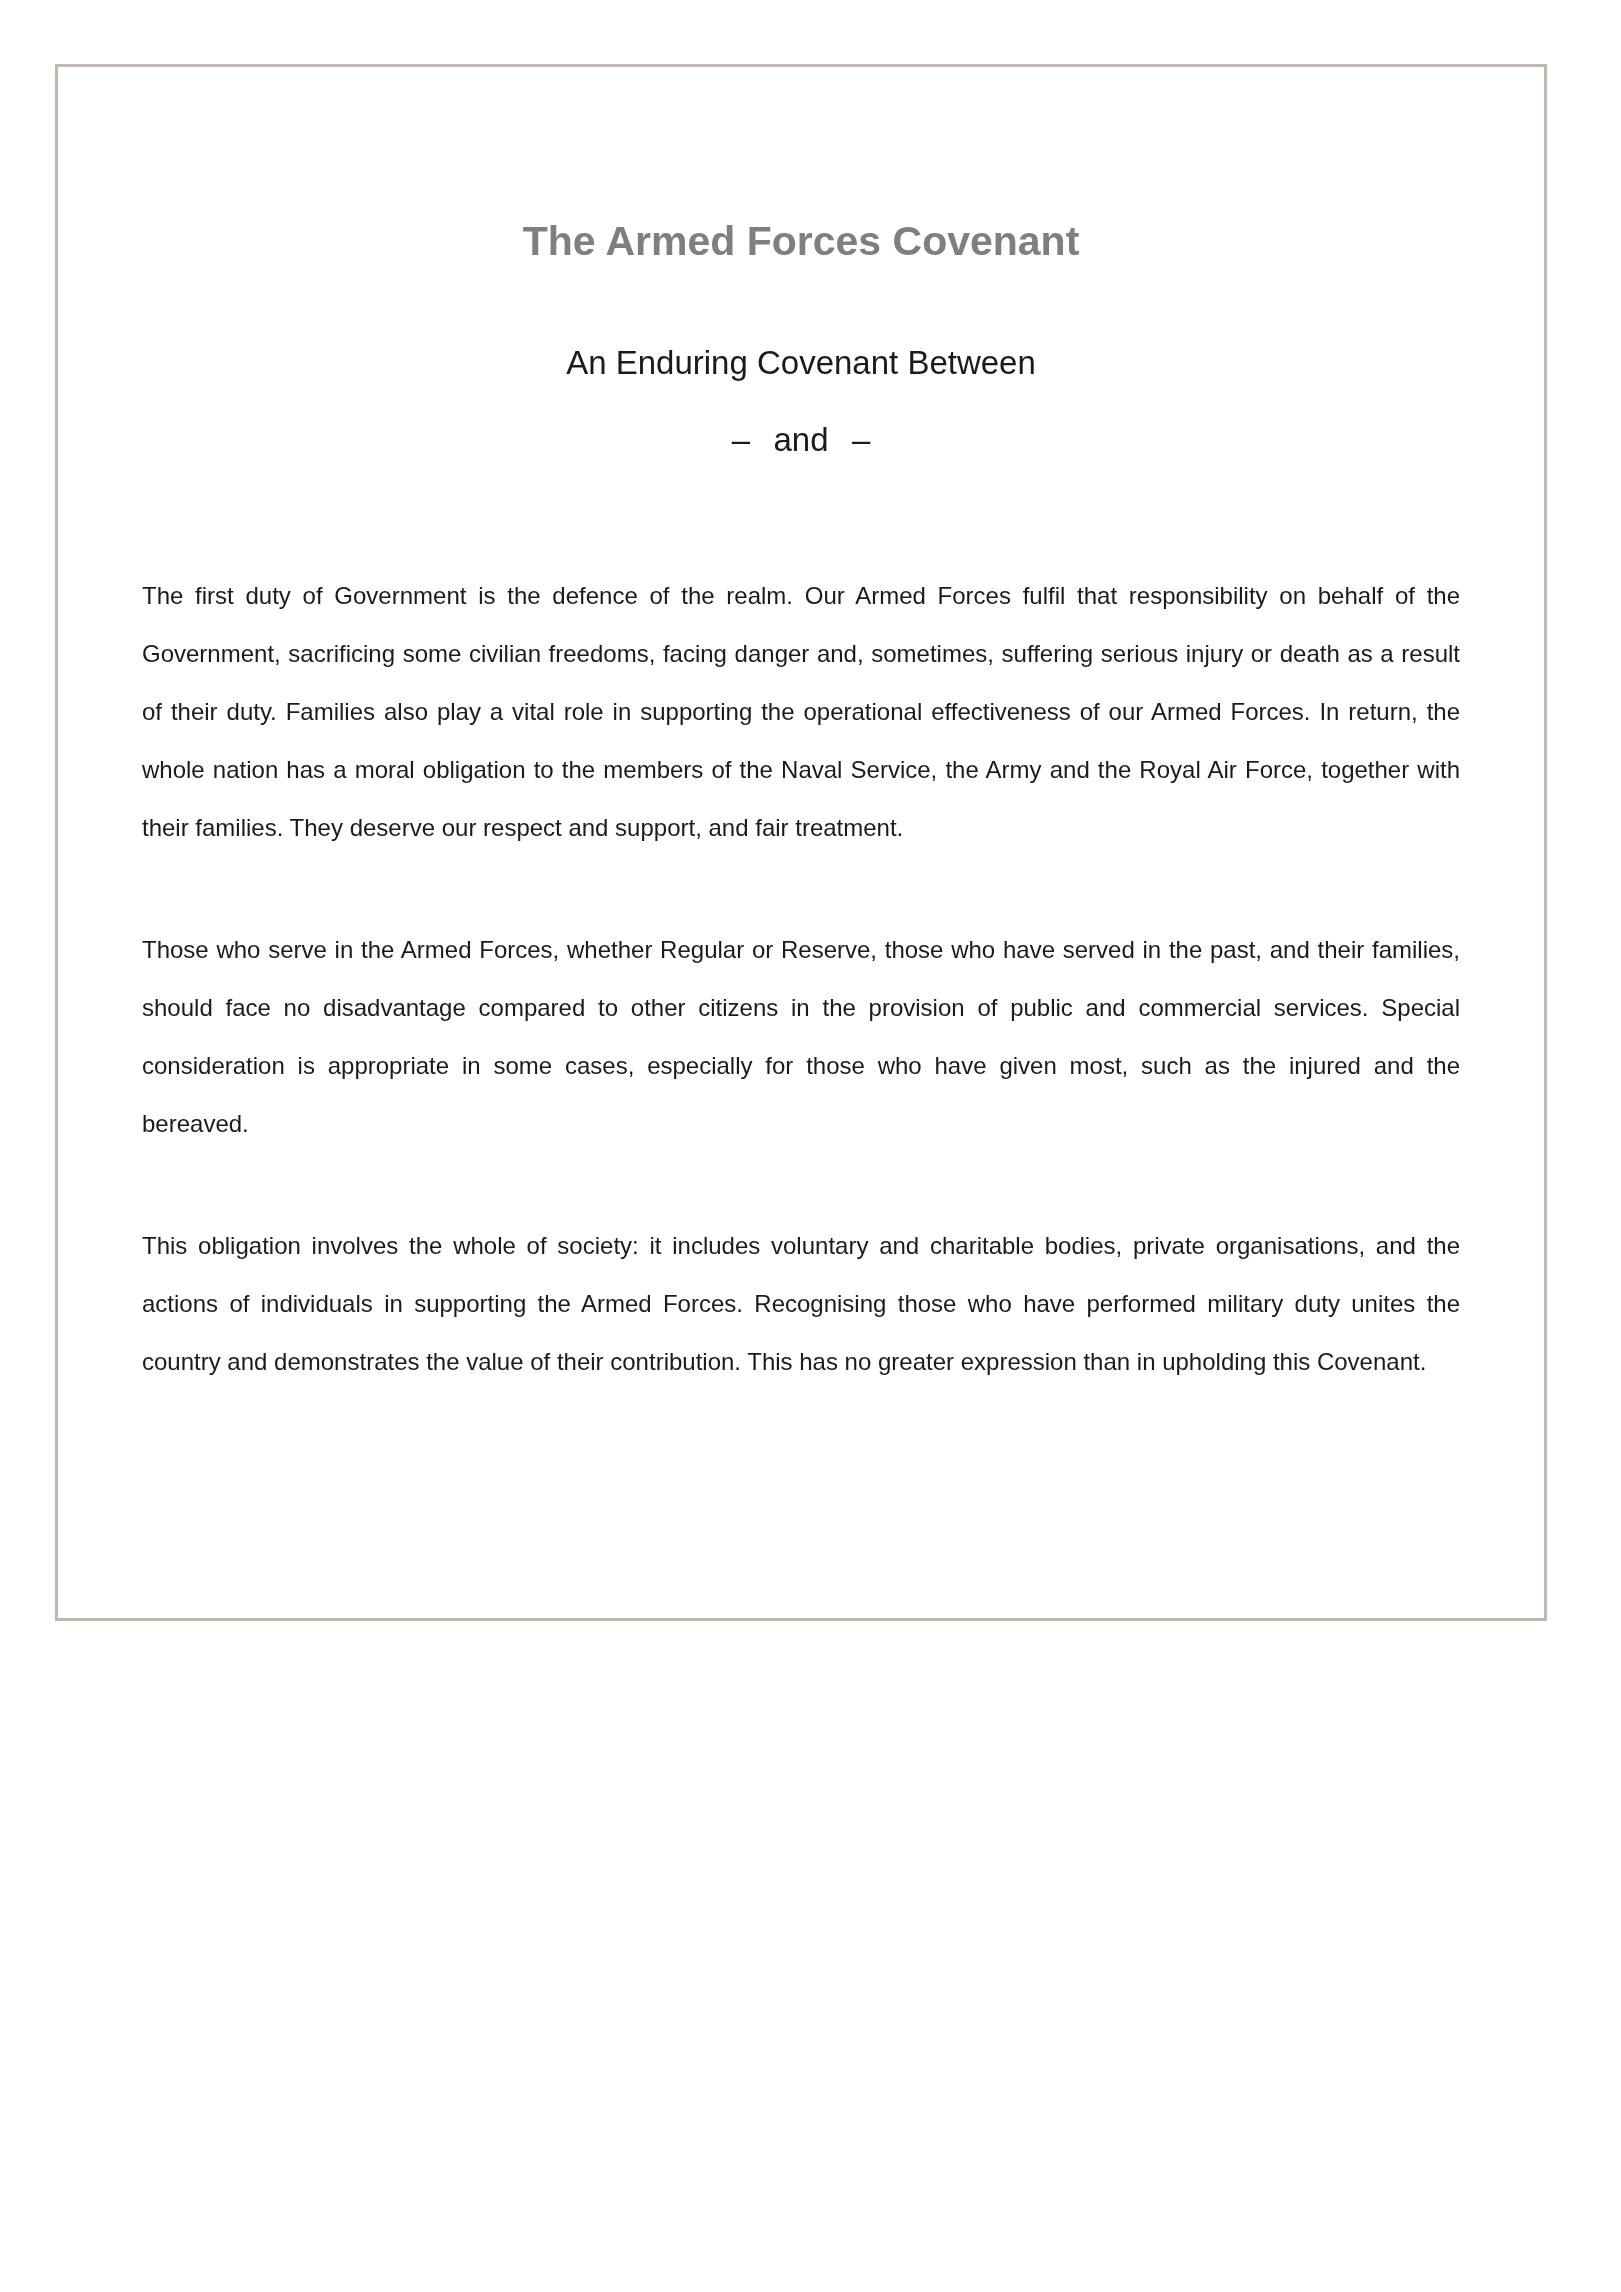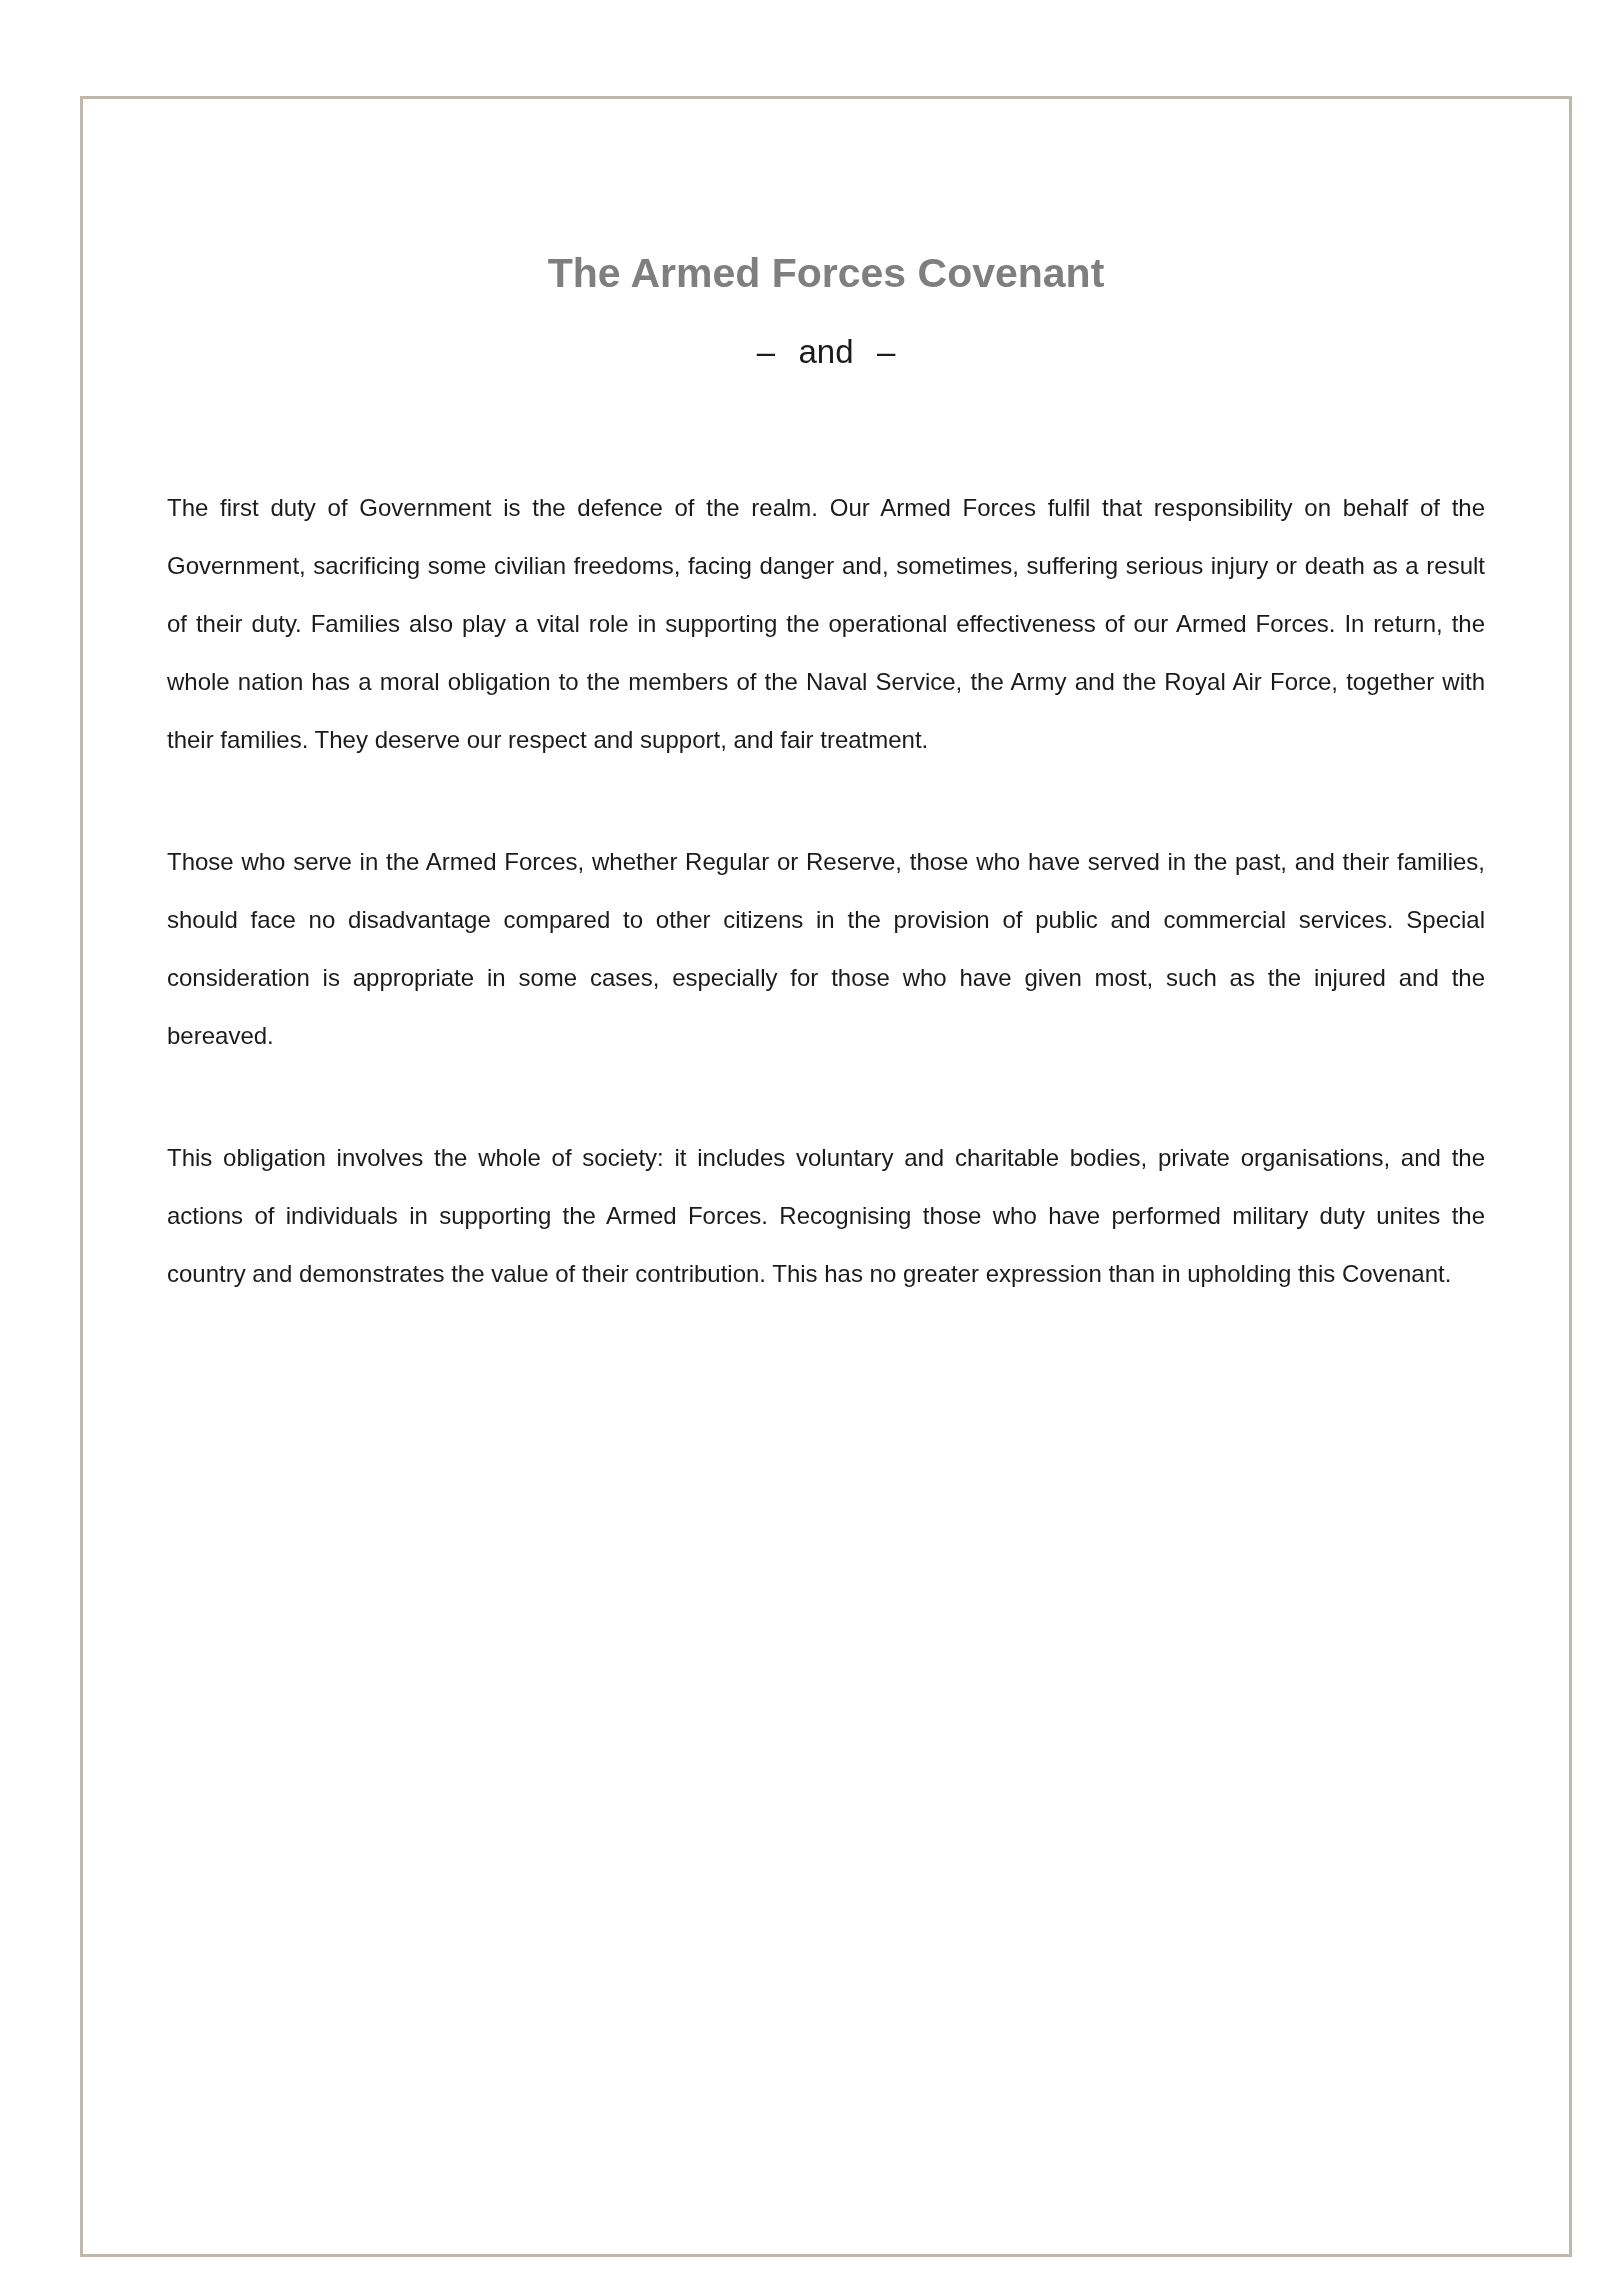--- a/index.html
+++ b/index.html
@@ -12,27 +12,26 @@
   html, body { background: var(--page-bg); }
   body {
     width: 1621px;
     height: 2293px;
     position: relative;
     font-family: "Liberation Sans", sans-serif;
     color: var(--body-color);
   }
   .page-frame {
     position: absolute;
-    left: 80px;
+    left: 55px;
     top: 64px;
     width: 1492px;
-    height: 2161px;
+    height: 1557px;
     border: 3.6px solid var(--border-color);
     background: var(--page-bg);
-    margin-top: 32px;
   }
   .content {
     position: relative;
     width: 100%;
     height: 100%;
     padding: 0 84px;
   }
   .doc-title {
     margin-top: 149px;
     text-align: center;
@@ -67,20 +66,21 @@
   }
 </style>
 </head>
 <body>
 
 <div class="page-frame">
   <div class="content">
 
     <h1 class="doc-title">The Armed Forces Covenant</h1>
 
+    <div class="center-line subtitle">An Enduring Covenant Between</div>
 
 
     <div class="center-line separator-line">– and –</div>
 
 
 
     <div class="body-copy">
       <p>The first duty of Government is the defence of the realm. Our Armed Forces fulfil that responsibility on behalf of the Government, sacrificing some civilian freedoms, facing danger and, sometimes, suffering serious injury or death as a result of their duty. Families also play a vital role in supporting the operational effectiveness of our Armed Forces. In return, the whole nation has a moral obligation to the members of the Naval Service, the Army and the Royal Air Force, together with their families. They deserve our respect and support, and fair treatment.</p>
       <p>Those who serve in the Armed Forces, whether Regular or Reserve, those who have served in the past, and their families, should face no disadvantage compared to other citizens in the provision of public and commercial services. Special consideration is appropriate in some cases, especially for those who have given most, such as the injured and the bereaved.</p>
       <p>This obligation involves the whole of society: it includes voluntary and charitable bodies, private organisations, and the actions of individuals in supporting the Armed Forces. Recognising those who have performed military duty unites the country and demonstrates the value of their contribution. This has no greater expression than in upholding this Covenant.</p>

